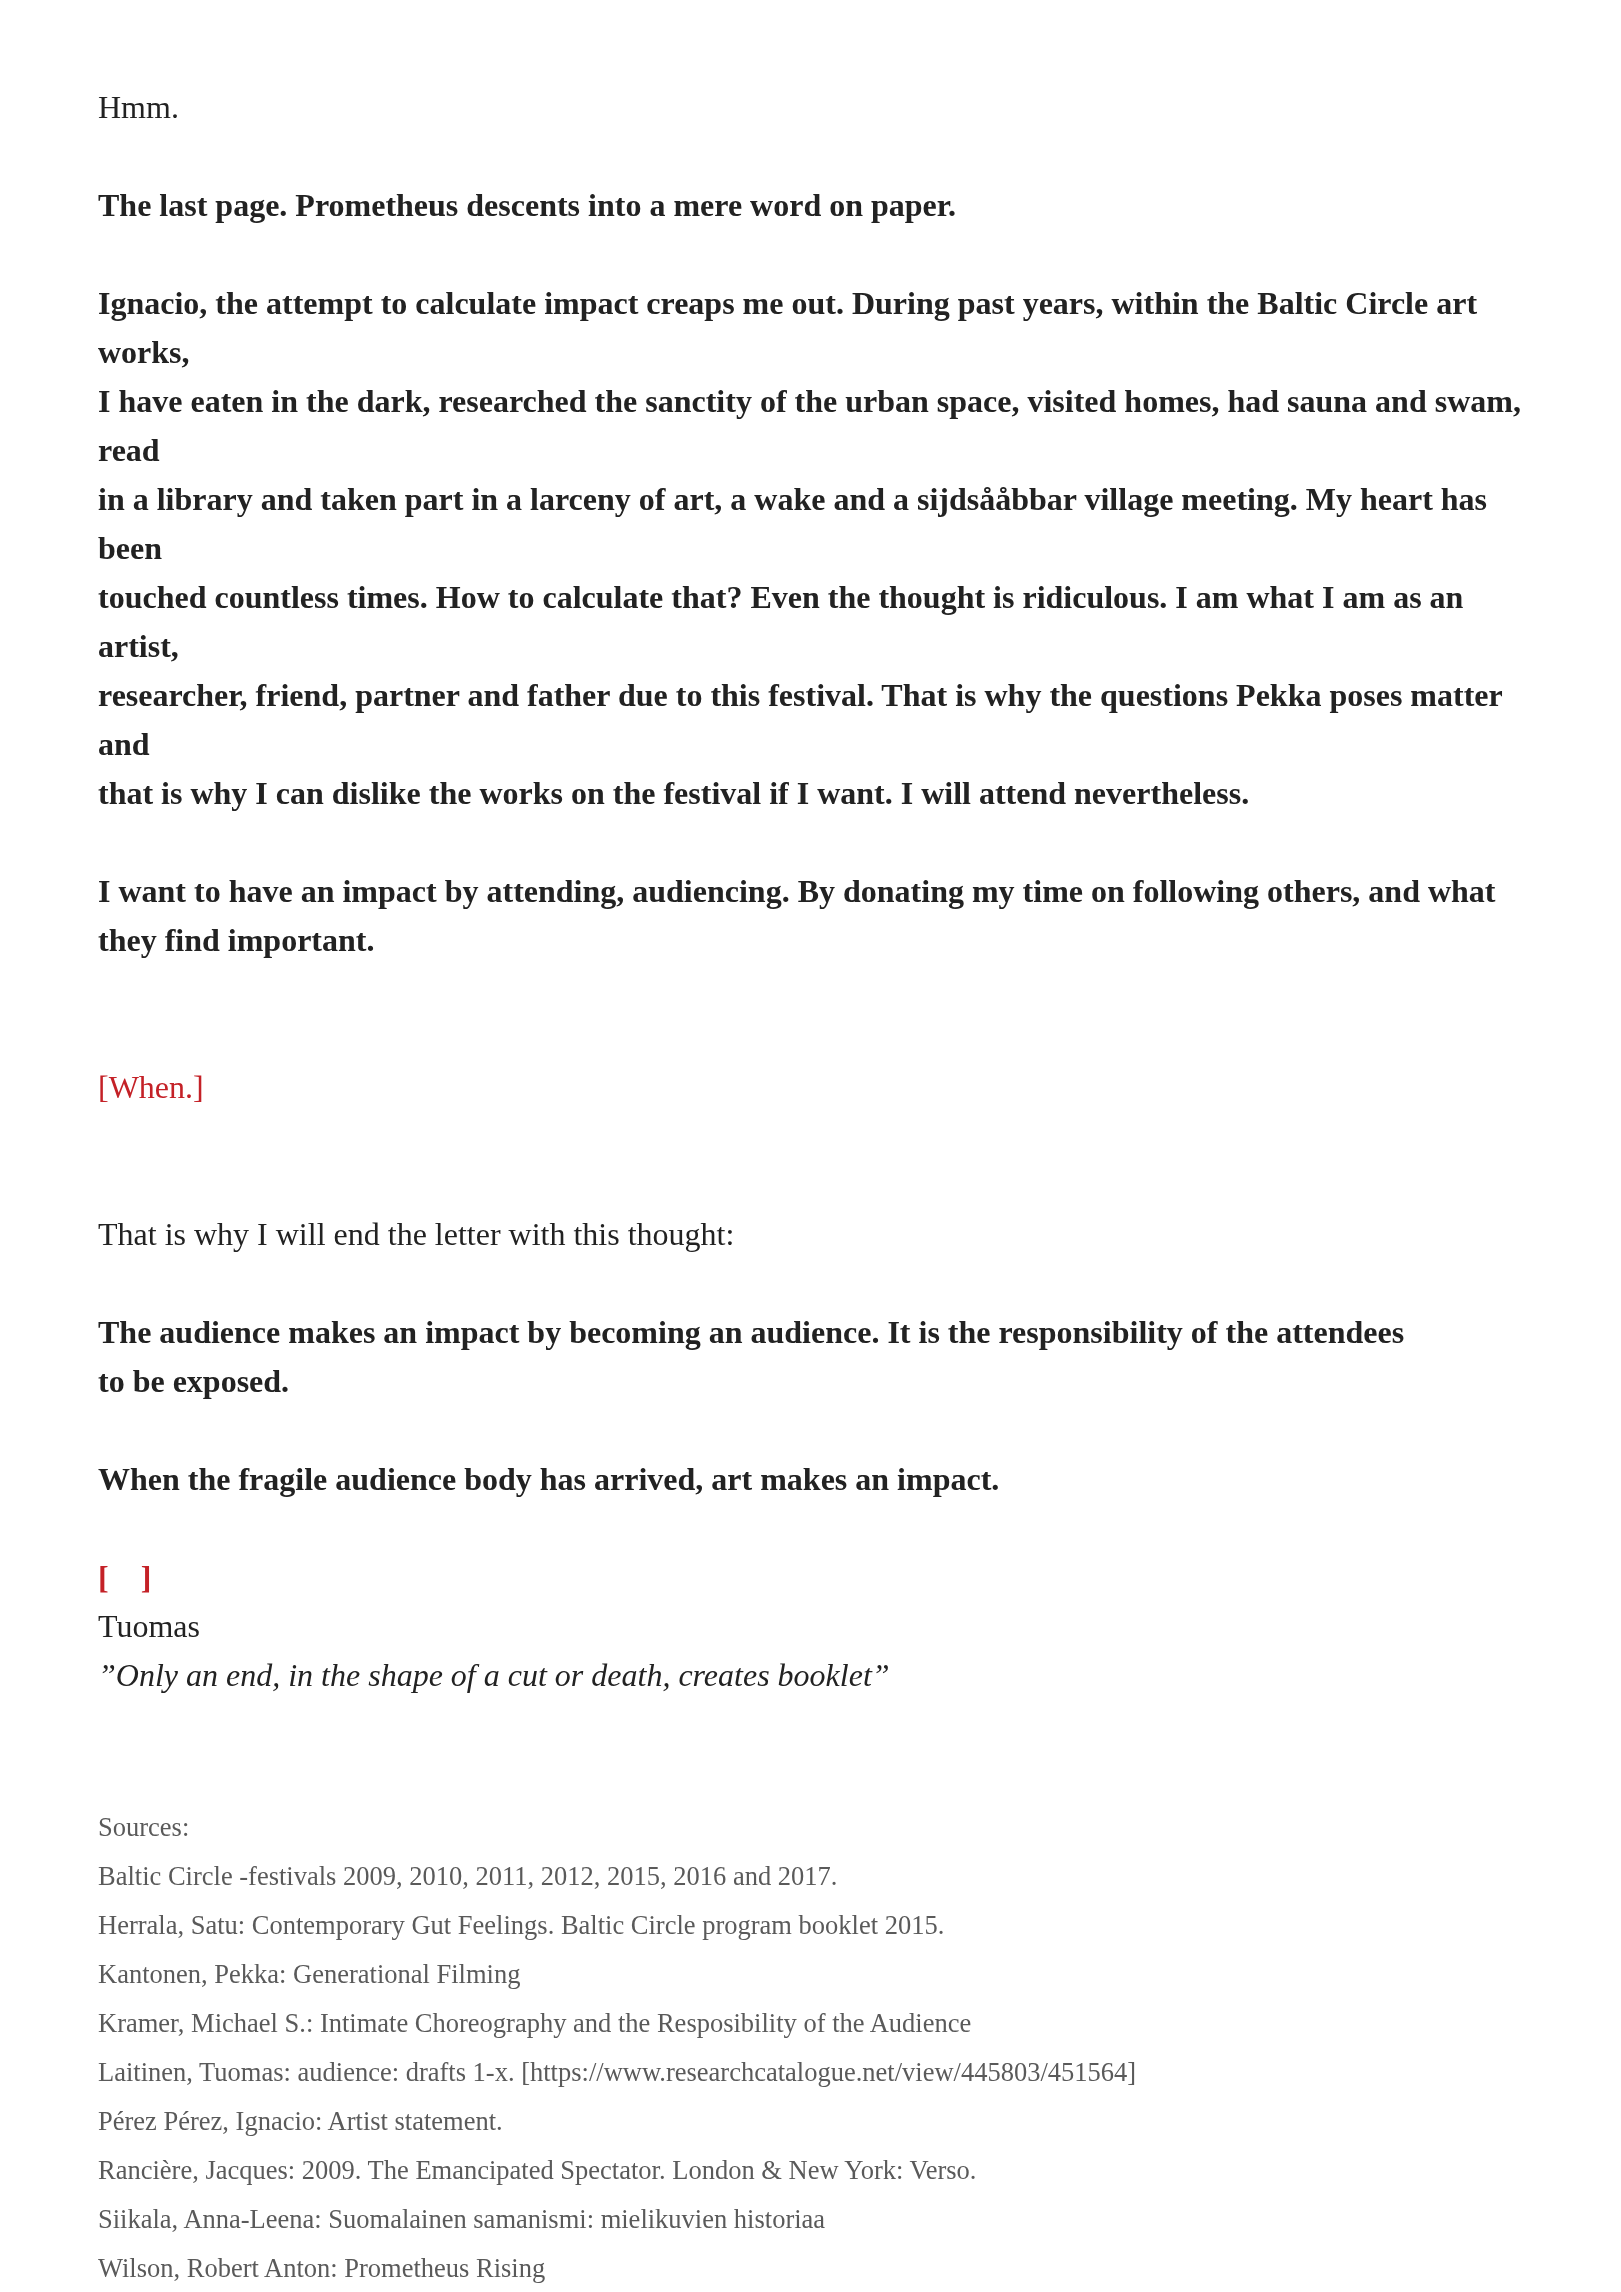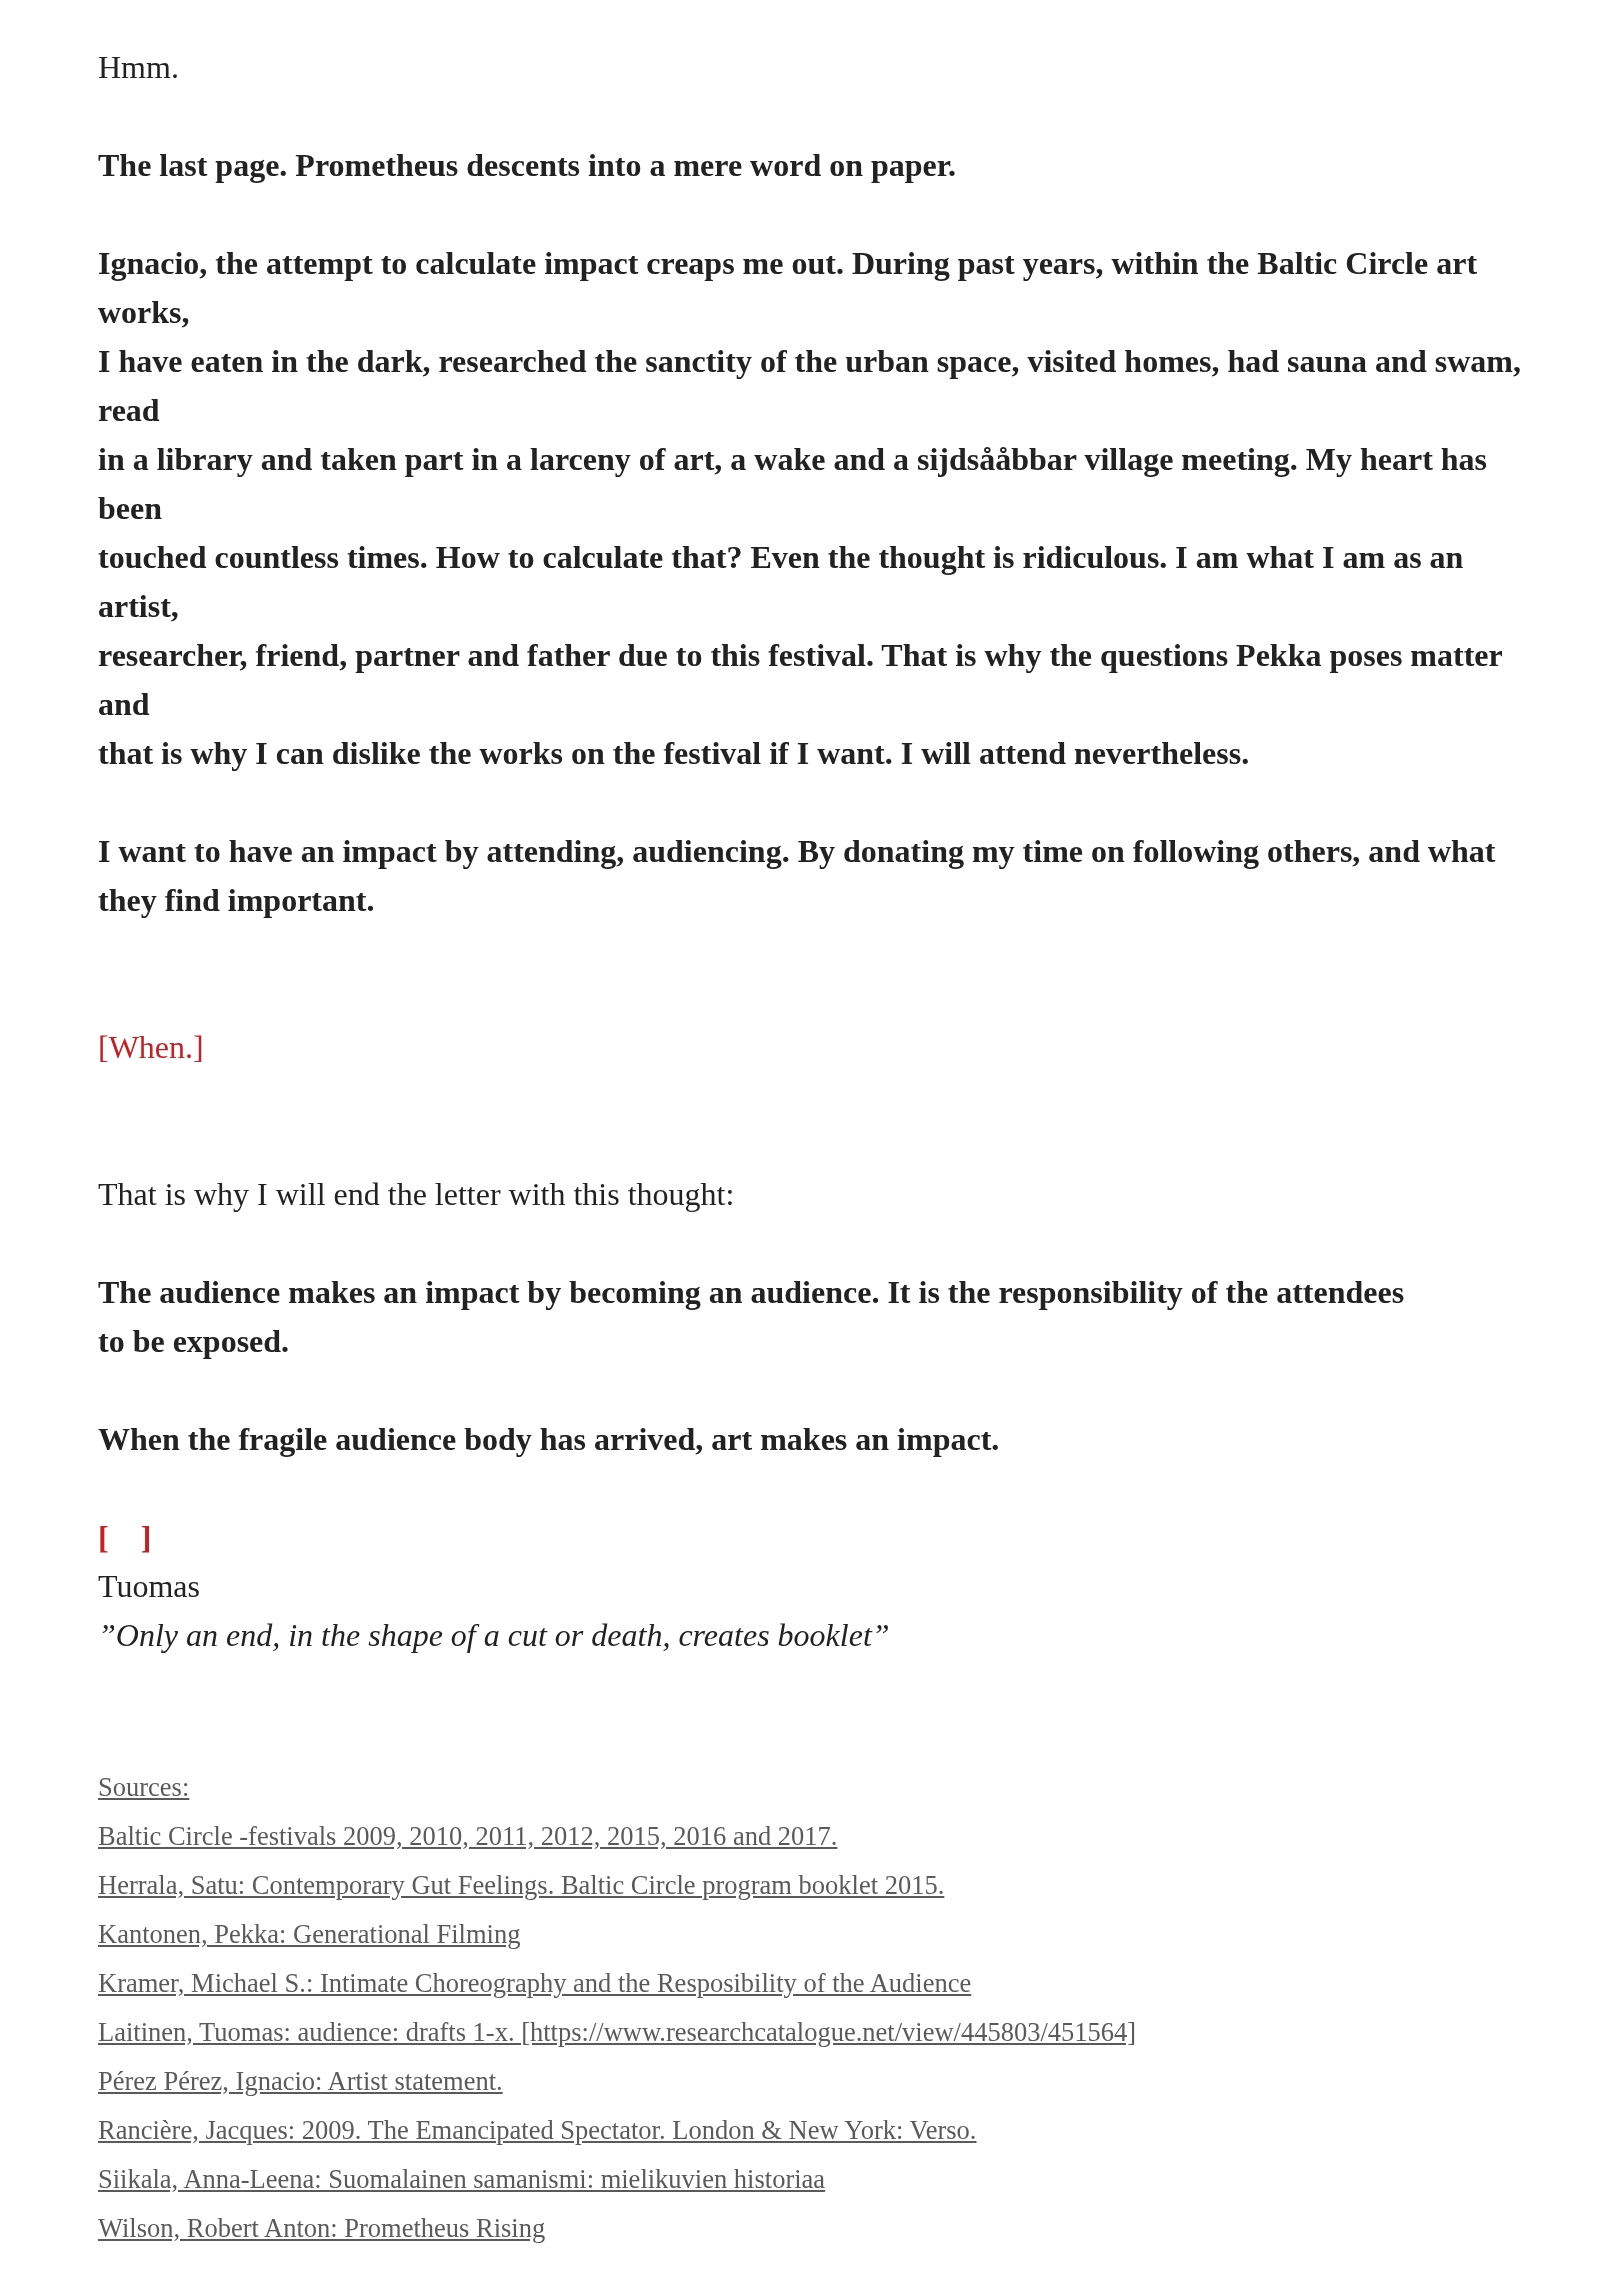--- a/index.html
+++ b/index.html
@@ -6,34 +6,34 @@
     margin: 0;
     padding: 0;
     background: #ffffff;
   }
   .page {
     position: relative;
     width: 1621px;
     height: 2293px;
     background: #ffffff;
     box-sizing: border-box;
-    padding: 43px 98px 0 98px;
+    padding: 83px 98px 0 98px;
     font-family: "Liberation Serif", "DejaVu Serif", serif;
     color: #222222;
     font-size: 32px;
     line-height: 49px;
     overflow: hidden;
   }
   .page p {
     margin: 0;
     white-space: pre-line;
   }
   .mt-1 { margin-top: 49px !important; font-weight: bold; }
   .mt-2 { margin-top: 98px !important; }
-  .mt-3 { margin-top: 103px !important; text-decoration: underline; }
+  .mt-3 { margin-top: 103px !important; }
   .red  { color: #c42127; }
   .brackets { white-space: pre !important; }
   .quote { font-style: italic; }
   .sources {
     font-size: 26.5px;
     line-height: 49px;
     color: #5a5a5a;
   }
   .sources p { white-space: normal; }
 </style>

